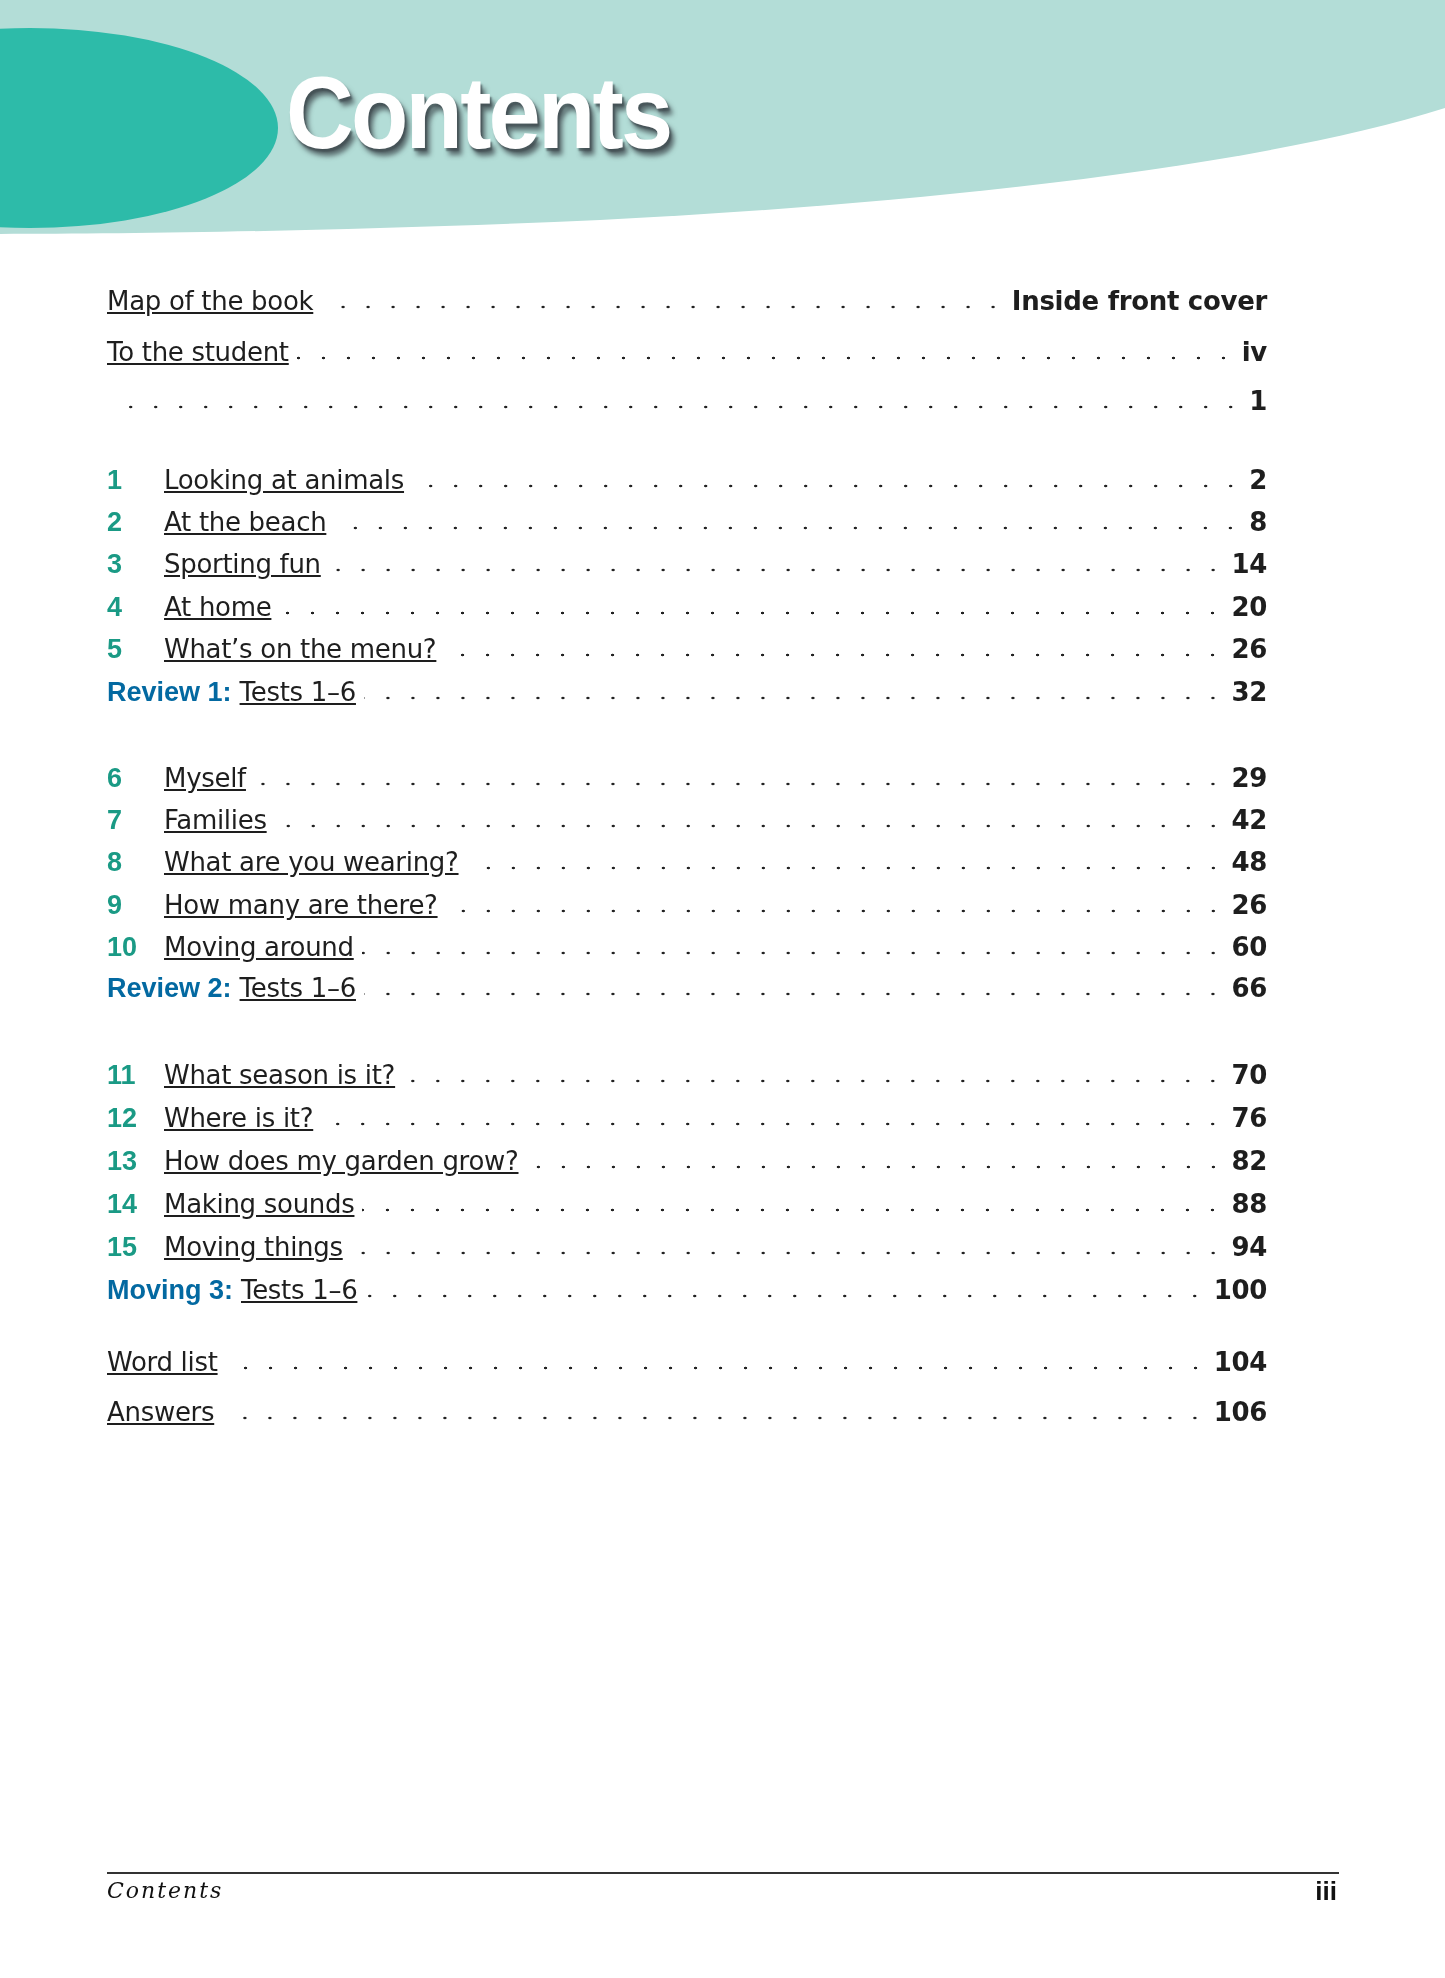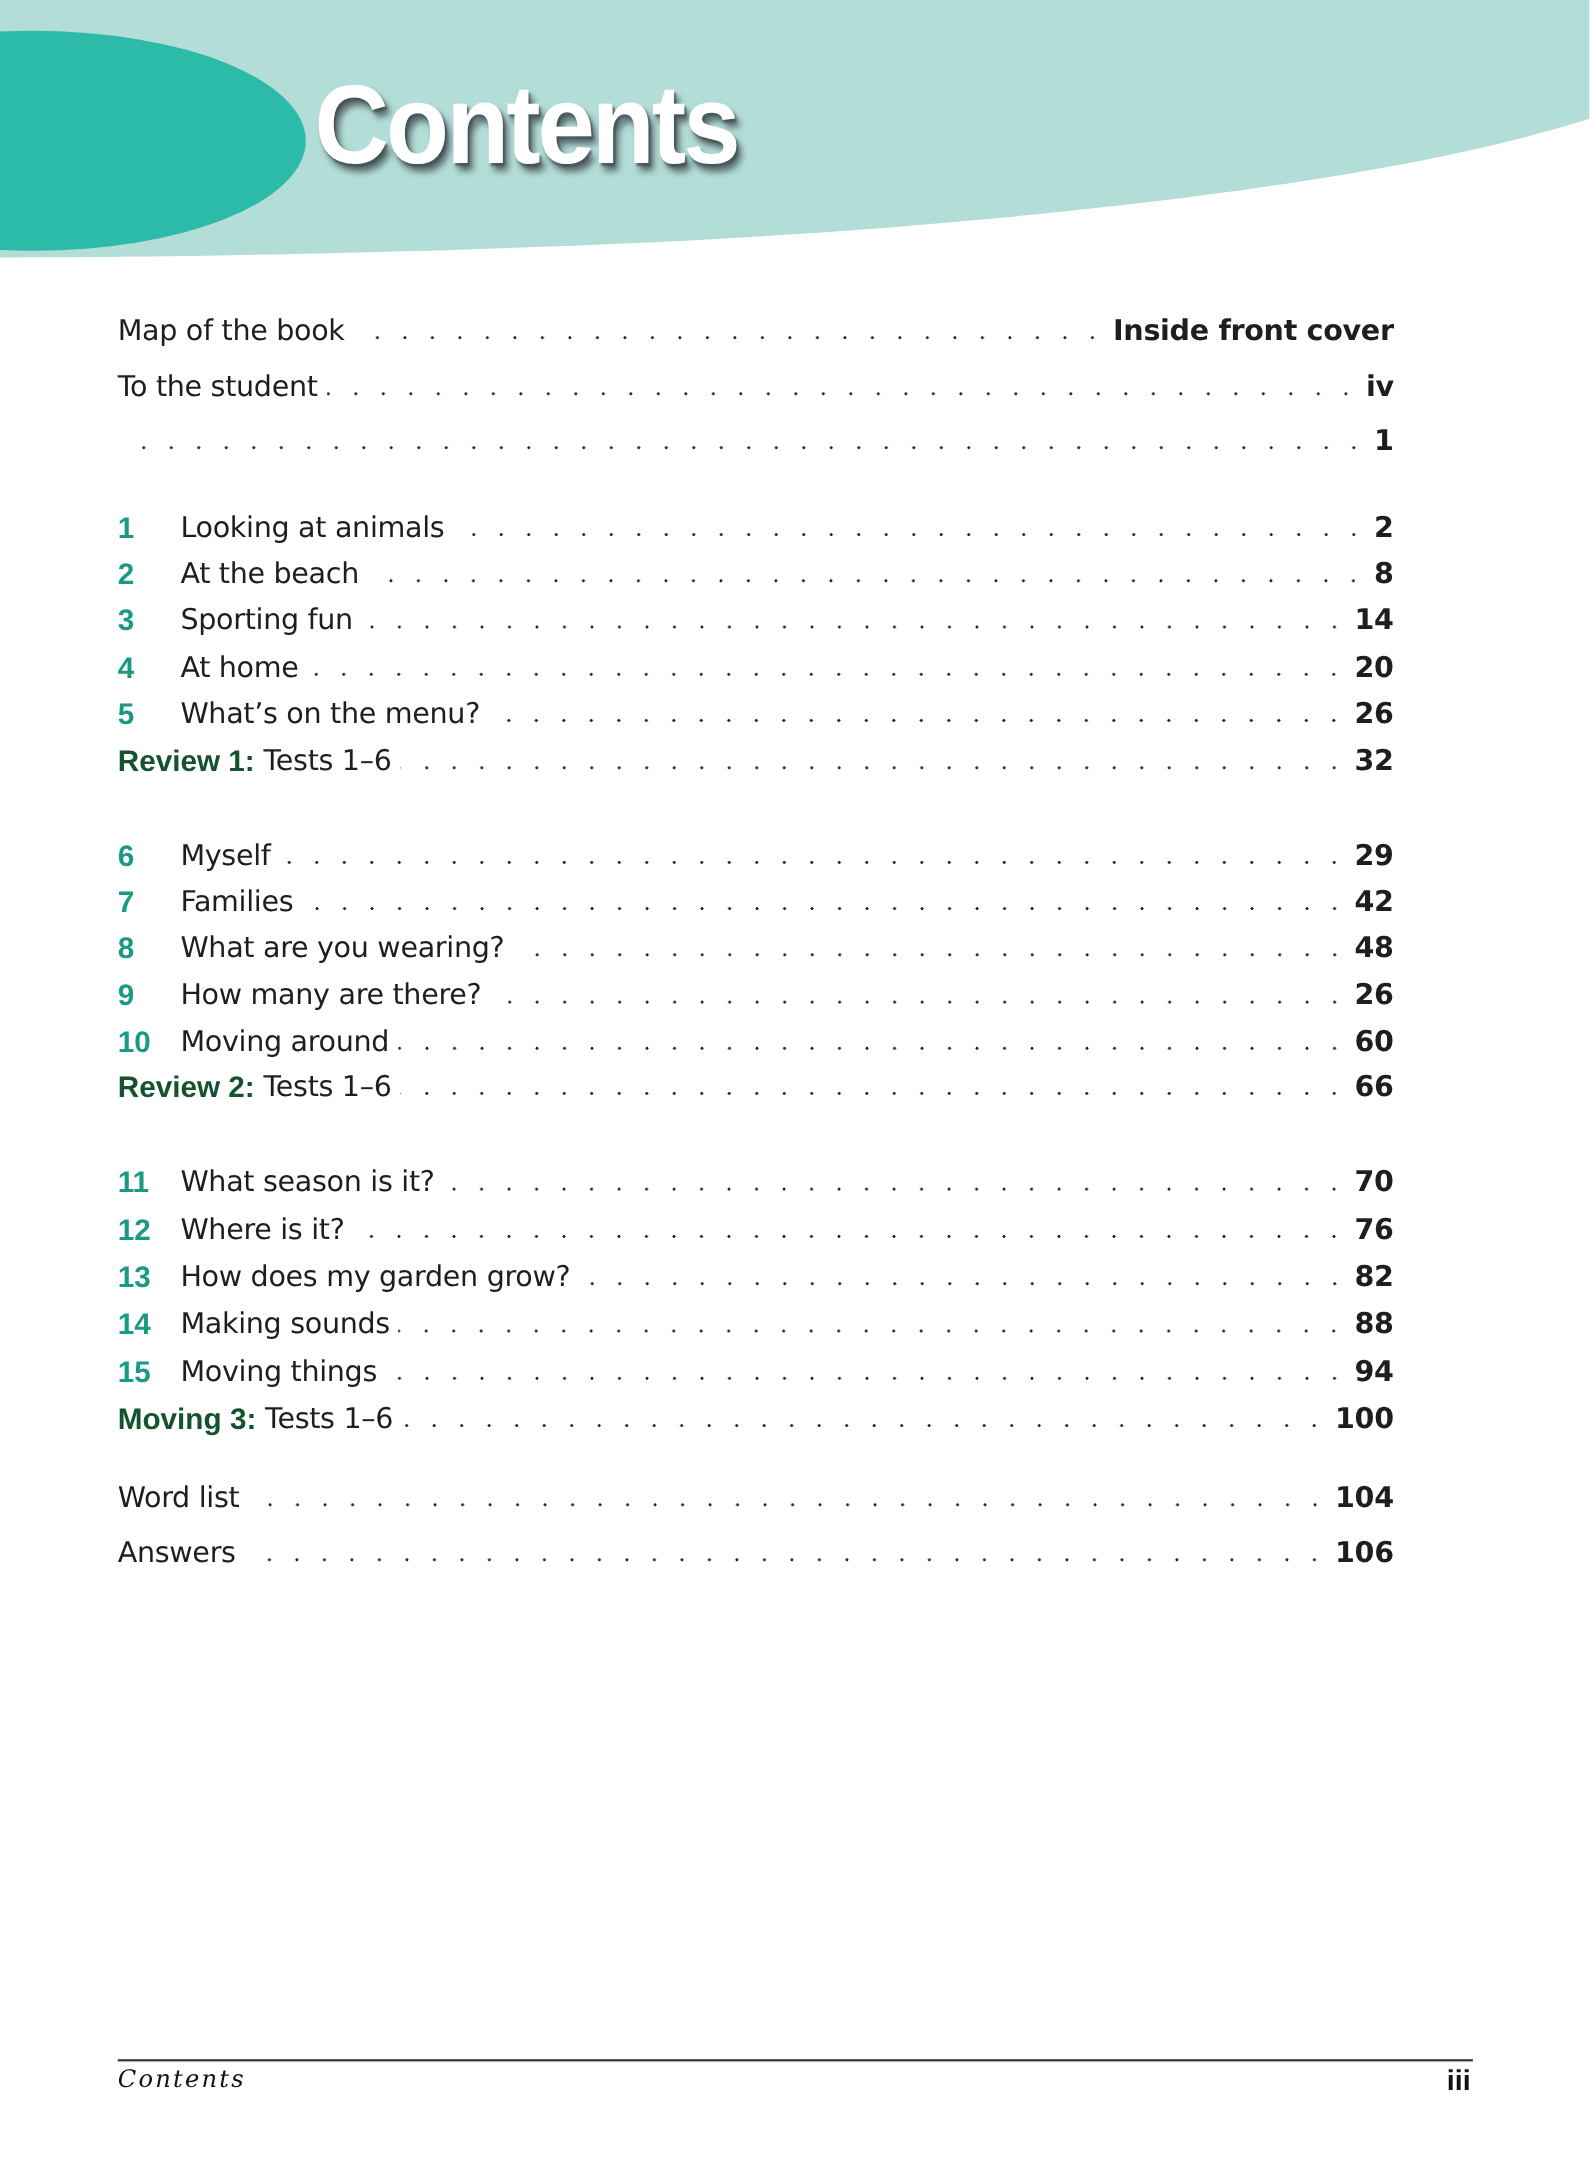--- a/index.html
+++ b/index.html
@@ -22,22 +22,22 @@
   .toc { position:absolute; left:0; top:0; width:1445px; }
   .row {
     position:absolute; left:107px; width:1160px; height:34px;
     display:flex; align-items:flex-end;
     font-size:26px; line-height:34px; white-space:nowrap;
   }
   .num {
     color:#1a9a85; font-family:"Liberation Sans", sans-serif; font-weight:bold;
     width:57px; flex:0 0 57px; font-size:27px;
   }
-  .label { flex:0 0 auto; padding-right:2px; letter-spacing:-0.3px; }
-  .rev { color:#14532d; font-family:"Liberation Sans", sans-serif; font-weight:bold; font-size:27px; margin-right:8px; }
+  .label { flex:0 0 auto; padding-right:2px; letter-spacing:-0.3px;text-decoration:underline; }
+  .rev { color:#0369a1; font-family:"Liberation Sans", sans-serif; font-weight:bold; font-size:27px; margin-right:8px; }
   .leader {
     flex:1 1 auto; height:34px; margin:0 6px;
     background-image: radial-gradient(circle, #222 1.2px, transparent 1.6px);
     background-size:25px 6px;
     background-repeat: repeat-x;
     background-position: right 0 bottom 8px;
   }
   .page { flex:0 0 auto; text-align:right; letter-spacing:-0.3px;font-weight:bold; }
   .footer-rule { position:absolute; left:107px; top:1872px; width:1232px; height:2px; background:#333; }
   .footer-left {

